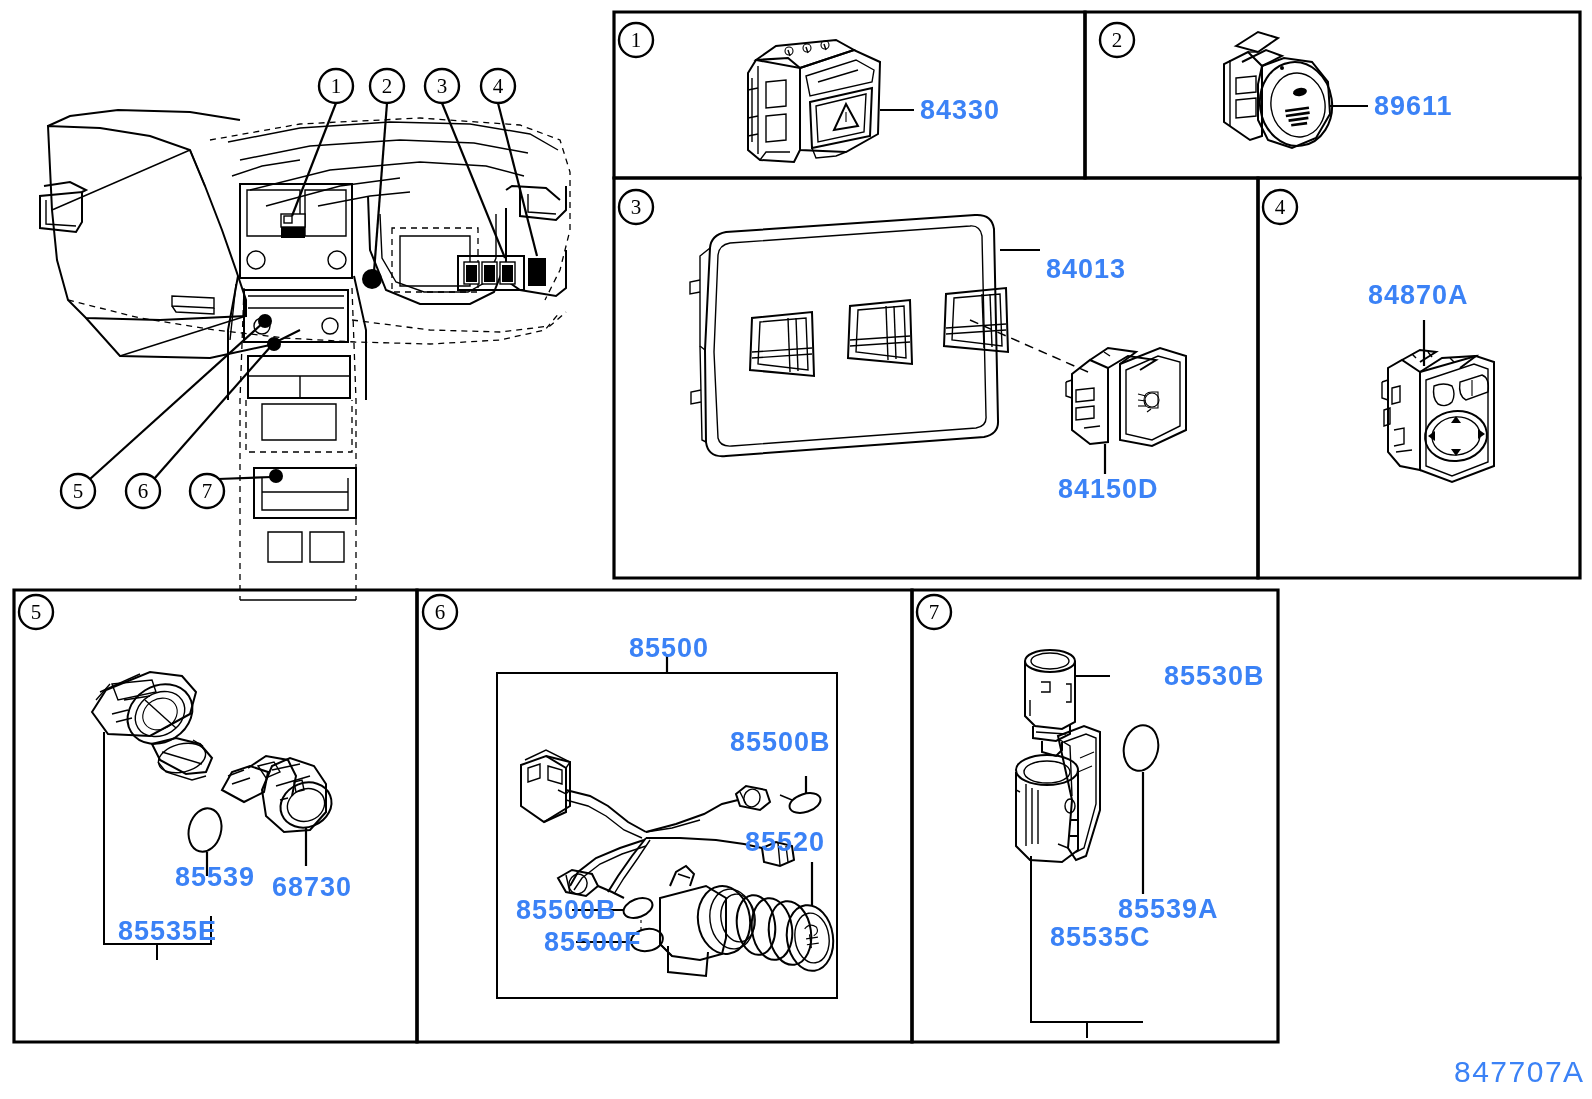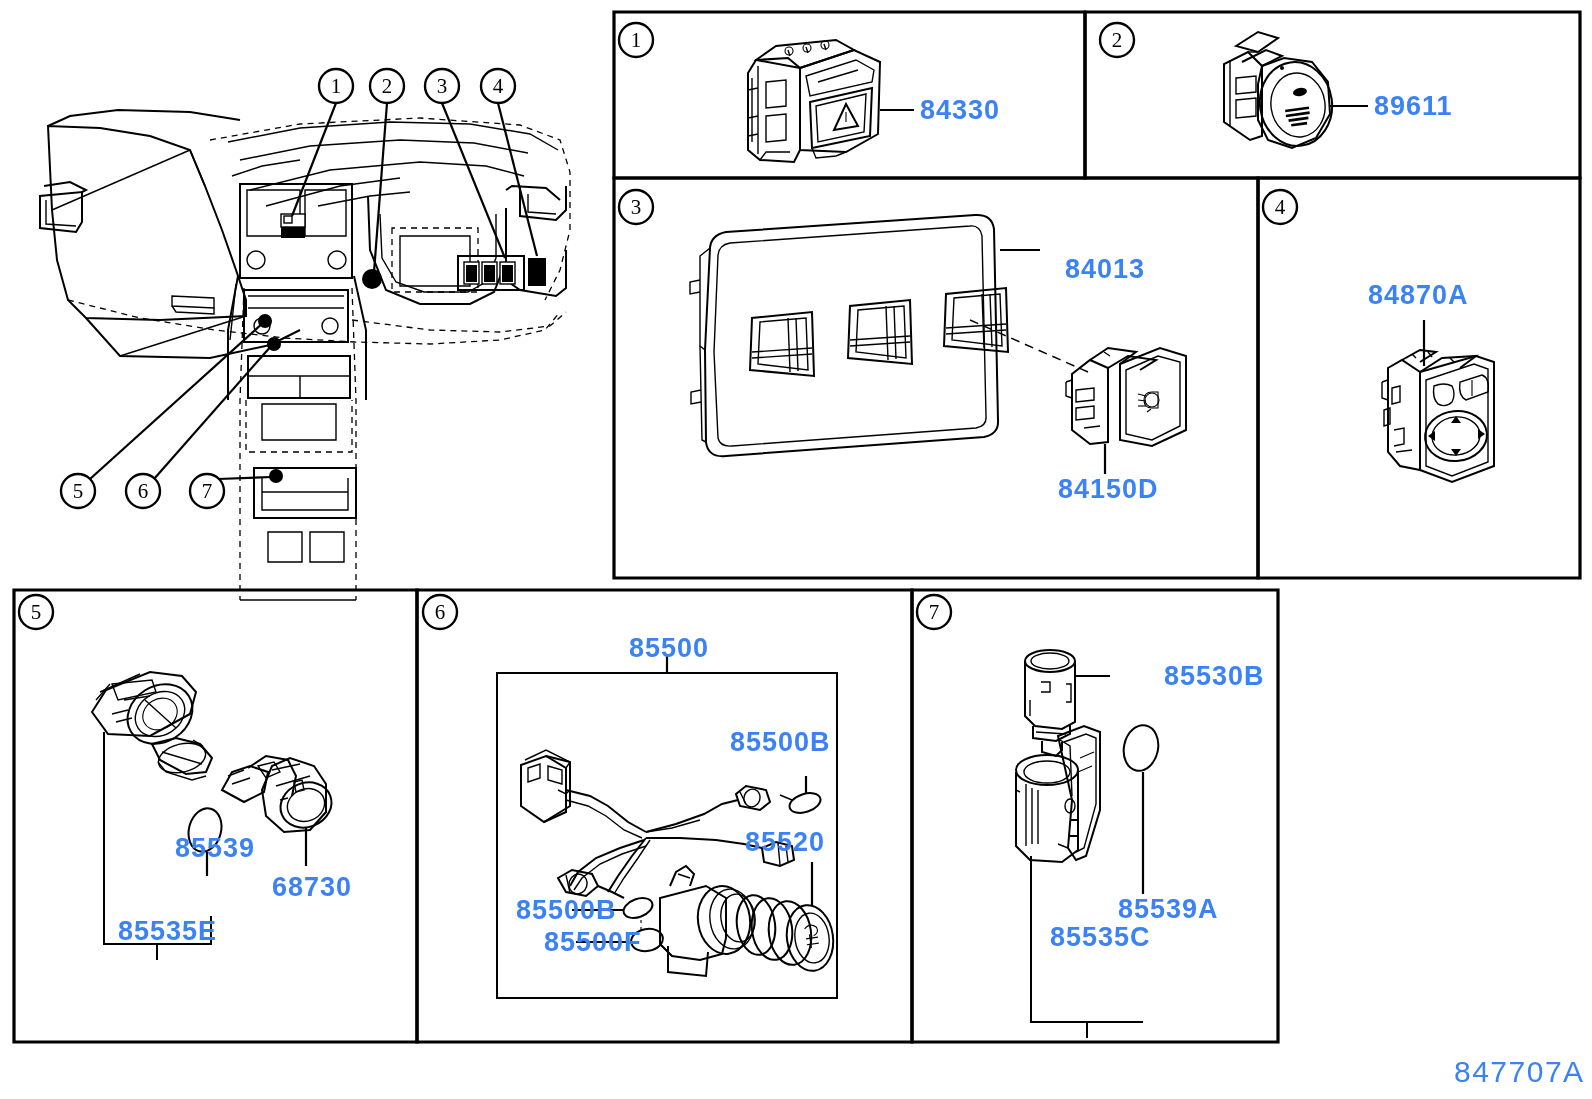--- a/index.html
+++ b/index.html
@@ -541,27 +541,27 @@
   <div class="cnum" style="left:621px; top:192px;">3</div>
   <div class="cnum" style="left:1265px; top:192px;">4</div>
   <div class="cnum" style="left:21px; top:597px;">5</div>
   <div class="cnum" style="left:425px; top:597px;">6</div>
   <div class="cnum" style="left:919px; top:597px;">7</div>
 
   <div class="lbl lbl-part" style="left:920px; top:95px;">84330</div>
 
   <div class="lbl lbl-part" style="left:1374px; top:91px;">89611</div>
 
-  <div class="lbl lbl-part" style="left:1046px; top:254px;margin-left:19px;">84013</div>
+  <div class="lbl lbl-part" style="left:1046px; top:254px;">84013</div>
   <div class="lbl lbl-part" style="left:1058px; top:474px;">84150D</div>
 
   <div class="lbl lbl-part" style="left:1368px; top:280px;">84870A</div>
 
   <div class="lbl lbl-part" style="left:118px; top:916px;">85535E</div>
-  <div class="lbl lbl-part" style="left:175px; top:833px;">85539</div>
+  <div class="lbl lbl-part" style="left:175px; top:862px;">85539</div>
   <div class="lbl lbl-part" style="left:272px; top:872px;">68730</div>
 
   <div class="lbl lbl-part" style="left:629px; top:633px;">85500</div>
   <div class="lbl lbl-part" style="left:730px; top:727px;">85500B</div>
   <div class="lbl lbl-part" style="left:516px; top:895px;">85500B</div>
   <div class="lbl lbl-part" style="left:544px; top:927px;">85500F</div>
   <div class="lbl lbl-part" style="left:745px; top:827px;">85520</div>
 
   <div class="lbl lbl-part" style="left:1120px; top:661px;margin-left:44px;">85530B</div>
   <div class="lbl lbl-part" style="left:1106px; top:894px;margin-left:12px;">85539A</div>

